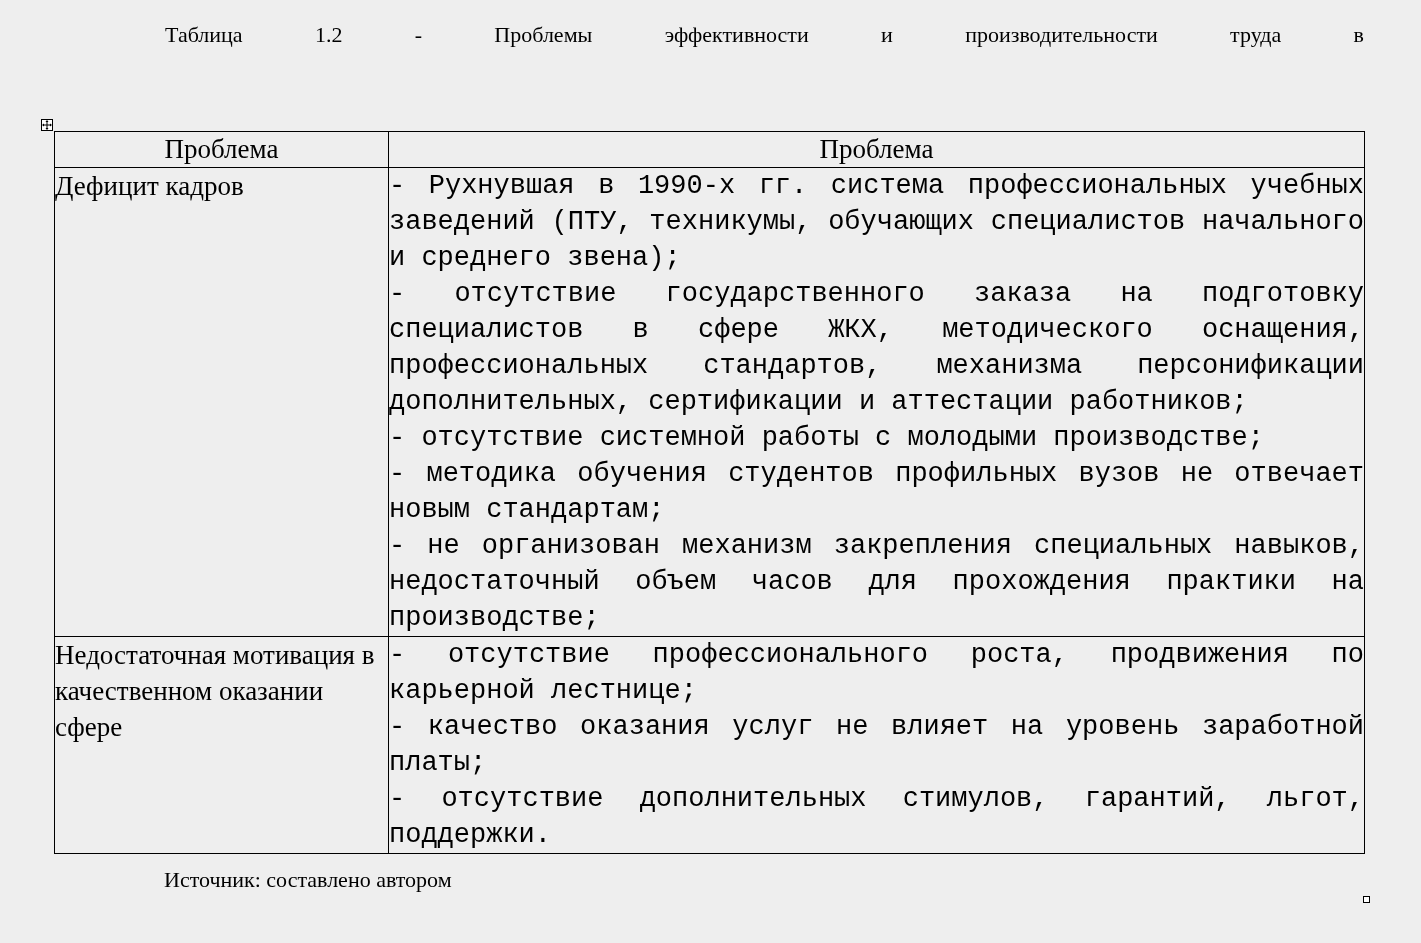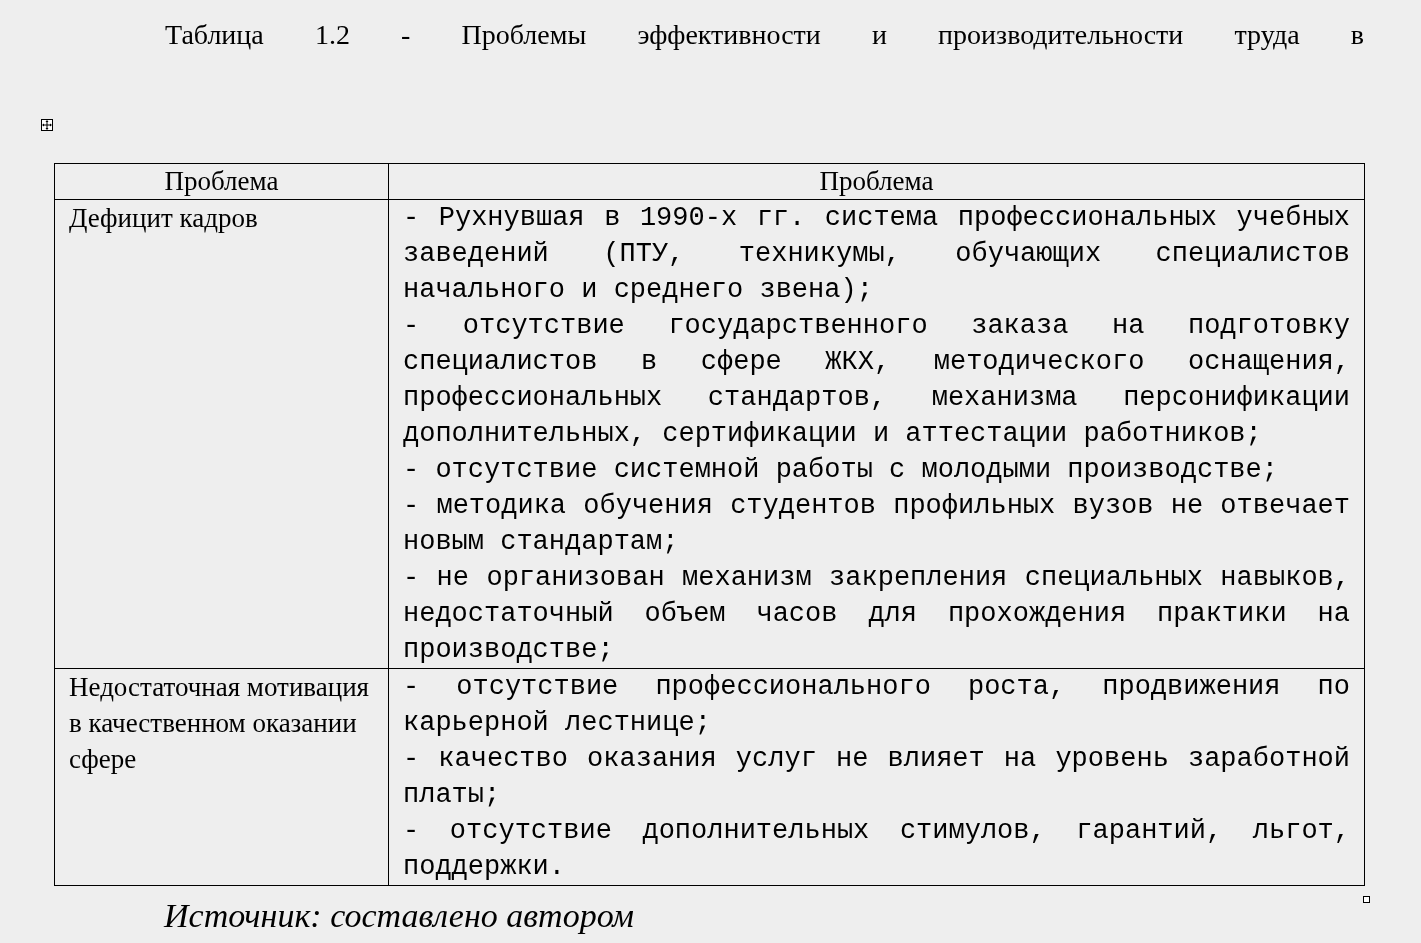--- a/index.html
+++ b/index.html
@@ -13,21 +13,21 @@
       position: relative;
       overflow: hidden;
       font-family: "Liberation Serif", "DejaVu Serif", serif;
       color: #000;
     }
     .caption {
       position: absolute;
       left: 69px;
       top: 4px;
       width: 1295px;
-      font-size: 28px;
+      font-size: 22px;
       line-height: 62px;
       text-align: justify;
       text-align-last: left;
     }
     .caption .line1 {
       display: block;
       text-indent: 96px;
       text-align: justify;
       text-align-last: justify;
       word-spacing: 6px;
@@ -58,26 +58,25 @@
       background: #fff;
     }
     table.main {
       position: absolute;
       left: 54px;
       top: 131px;
       width: 1311px;
       border-collapse: collapse;
       font-size: 27px;
       line-height: 36px;
-      margin-top: 32px;
     }
     table.main td, table.main th {
       border: 1.5px solid #000;
       vertical-align: top;
-      padding: 0 14px;
+      padding: 0 0;
       font-weight: normal;
     }
     table.main th {
       text-align: center;
       line-height: 35px;
       padding: 0 14px;
     }
     .col-problem { width: 305px; }
     .cause-line {
       display: block;
@@ -87,24 +86,23 @@
     }
     .cause-line.last {
       text-align-last: left;
     }
     .problem-text {
       text-align: left;
     }
     .source {
       position: absolute;
       left: 164px;
-      top: 896px;
-      font-size: 34px;
+      top: 860px;
+      font-size: 22px;
       line-height: 40px;
-      font-style: italic;
     }
   </style>
 </head>
 <body>
 
 <div class="caption">
   <span class="line1">Таблица 1.2 - Проблемы эффективности и производительности труда в</span>
 </div>
 
 <div class="move-handle">

